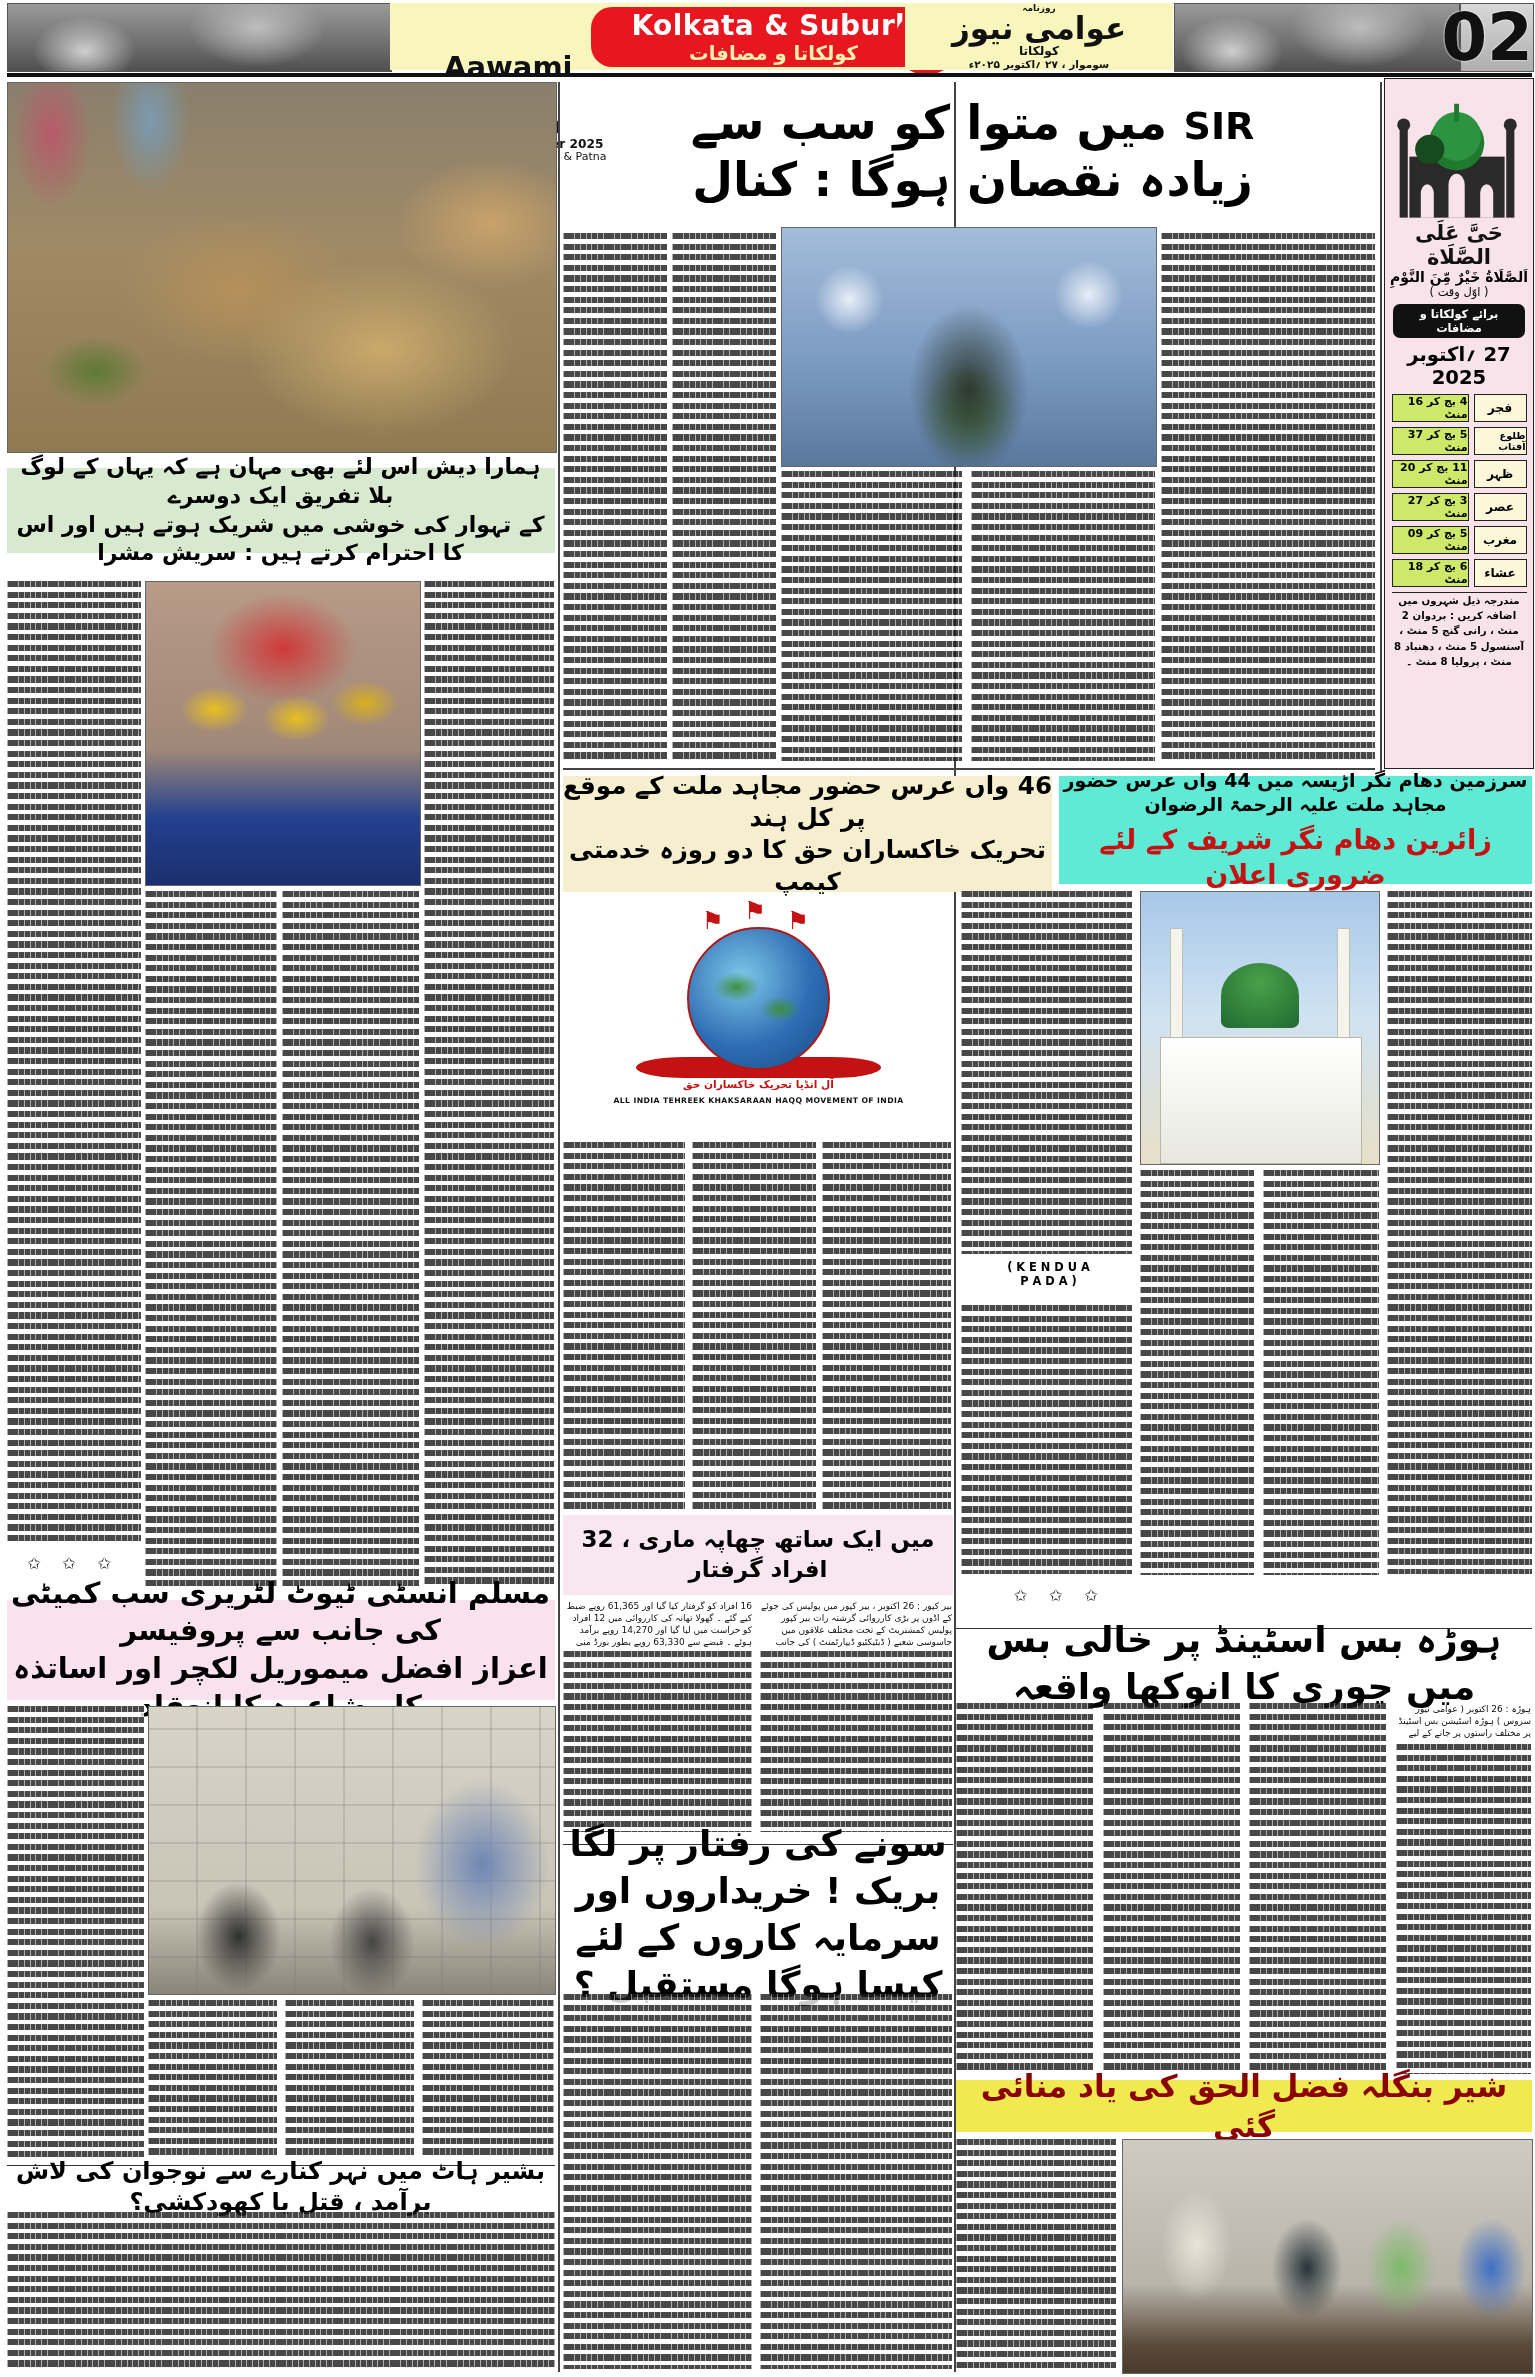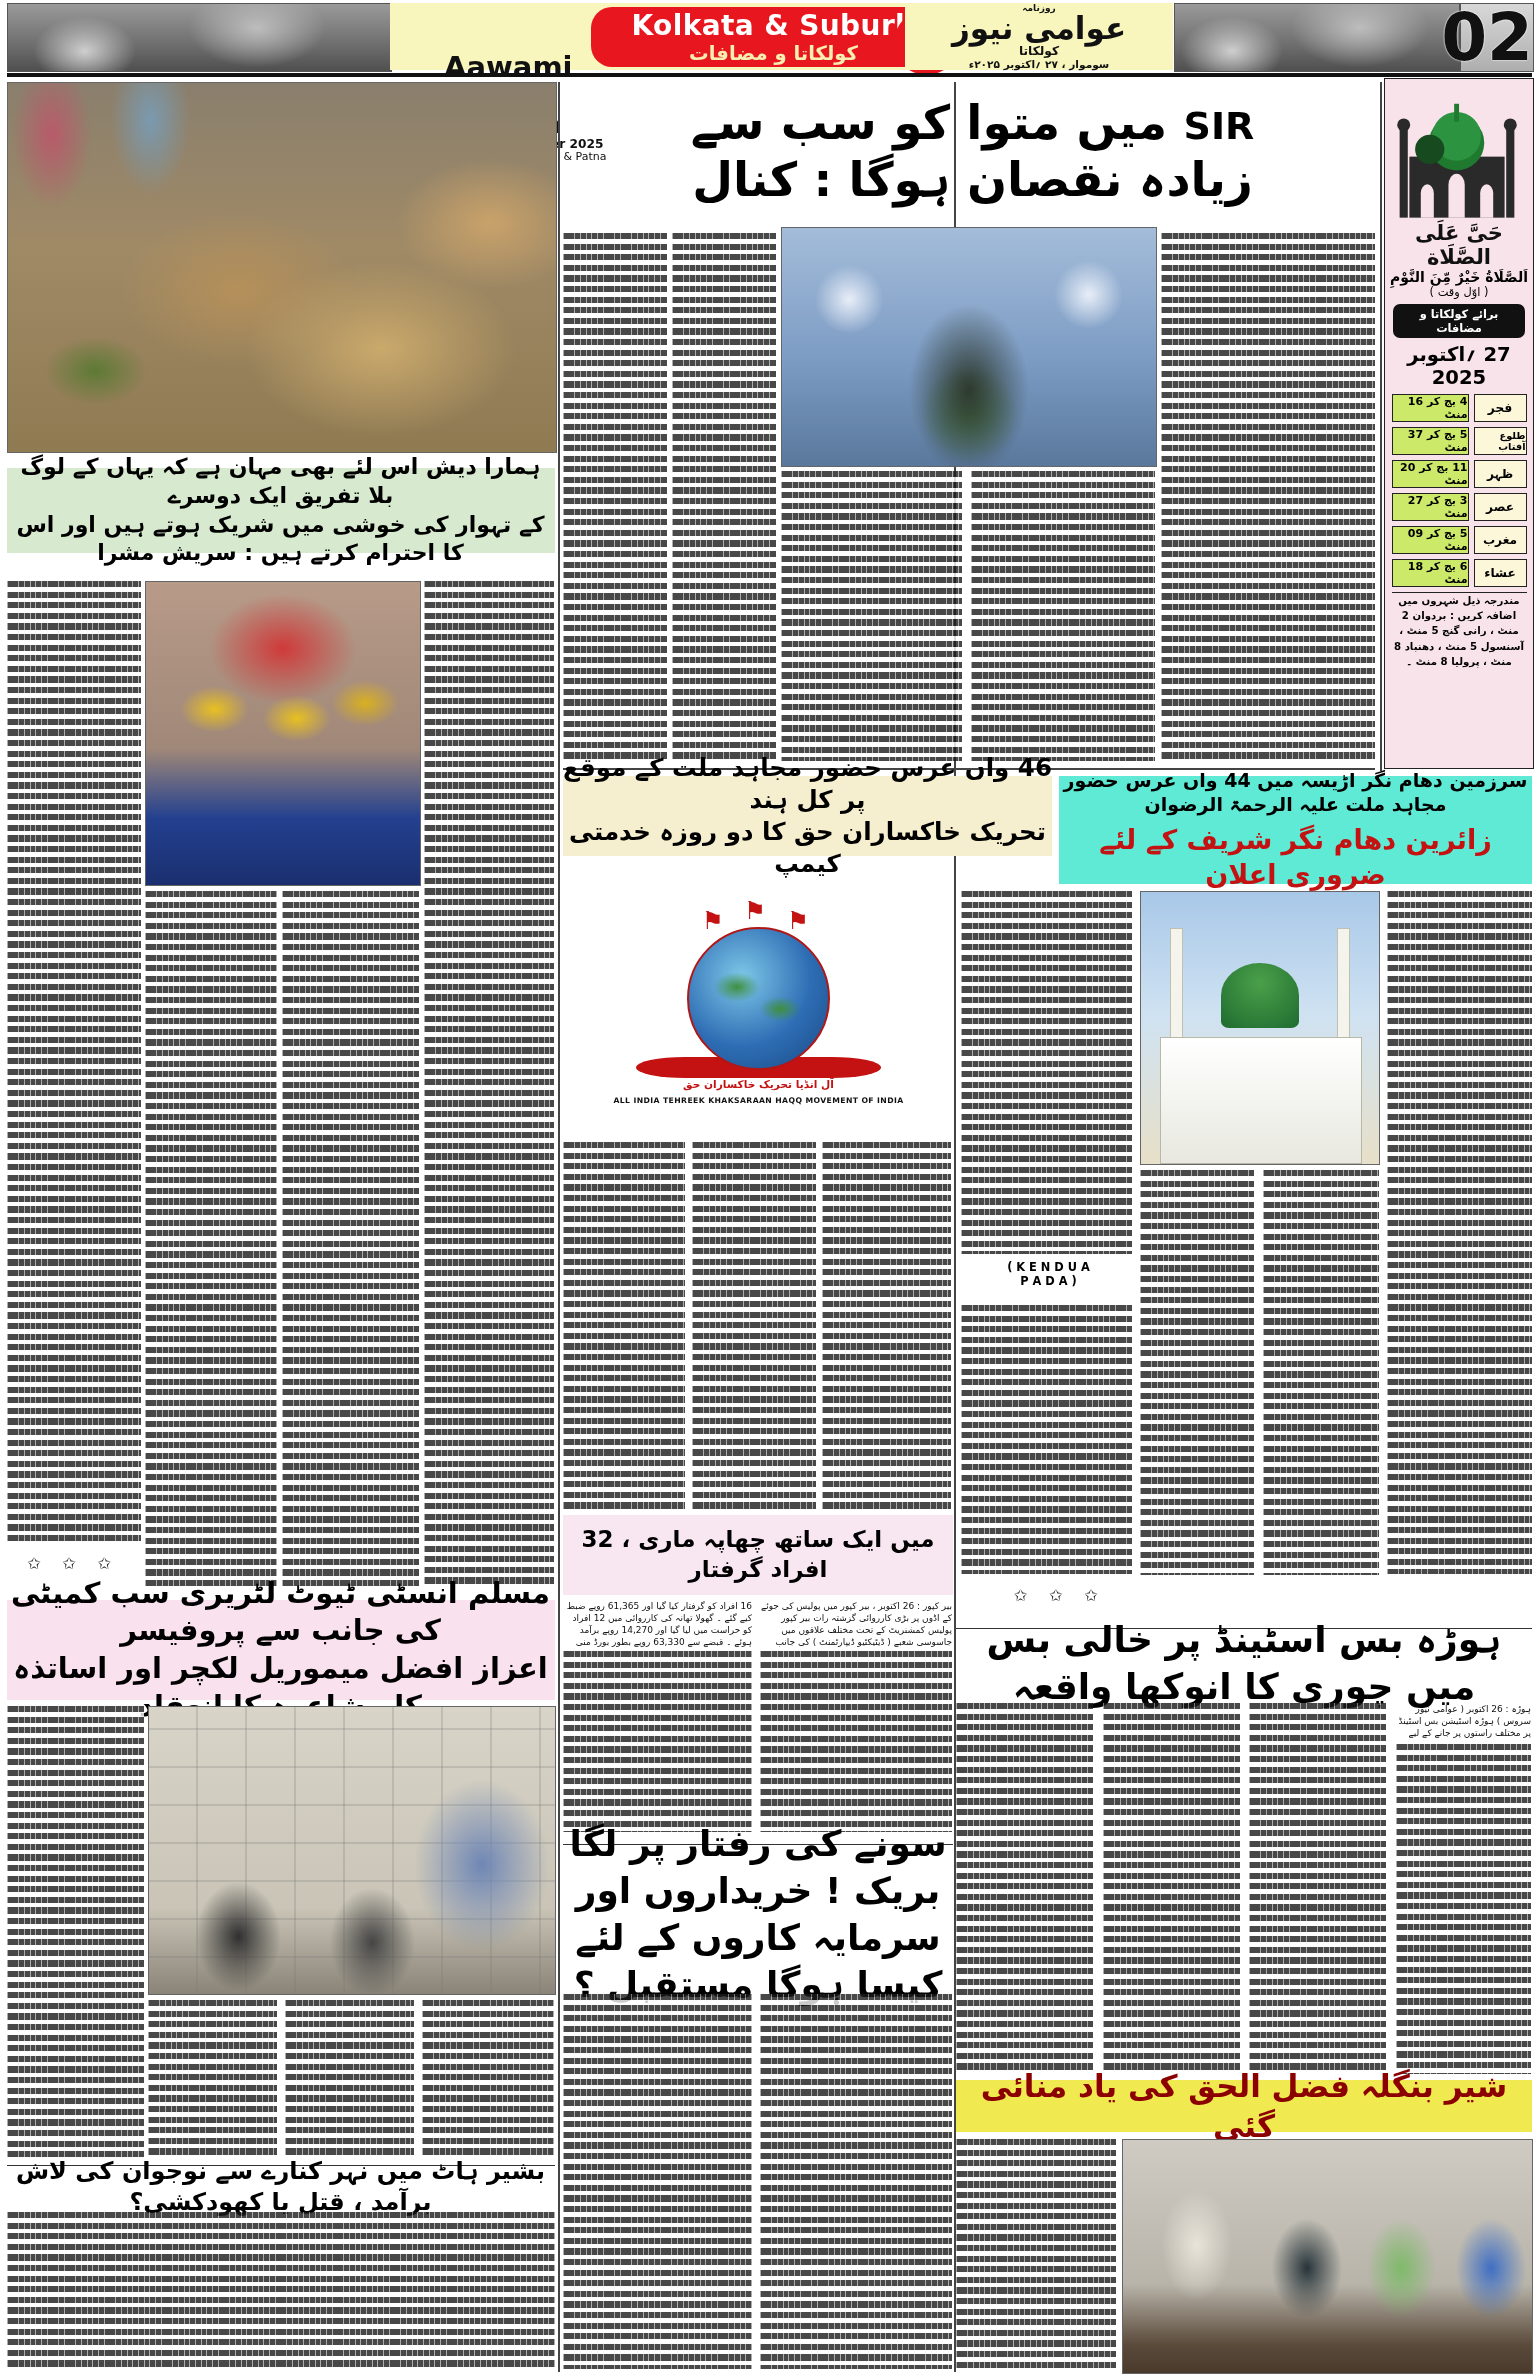--- a/index.html
+++ b/index.html
@@ -197,21 +197,21 @@
 
   <div class="abs ft" style="left:563px;top:233px;width:104px;height:529px;"></div>
   <div class="abs ft" style="left:672px;top:233px;width:104px;height:529px;"></div>
   <div class="abs ph ph-tmc" style="left:781px;top:227px;width:374px;height:238px;"></div>
   <div class="abs ft" style="left:781px;top:471px;width:181px;height:290px;"></div>
   <div class="abs ft" style="left:971px;top:471px;width:184px;height:290px;"></div>
   <div class="abs ft" style="left:1161px;top:233px;width:214px;height:529px;"></div>
 
   <div class="abs hrule" style="left:563px;top:768px;width:812px;"></div>
 
-  <div class="abs hl" style="left:563px;top:776px;width:489px;height:80px;background:#f6efcf;font-size:24.5px;">
+  <div class="abs hl" style="left:563px;top:776px;width:489px;height:116px;background:#f6efcf;font-size:24.5px;">
     <div>46 واں عرس حضور مجاہد ملت کے موقع پر کل ہند</div>
     <div>تحریک خاکساران حق کا دو روزہ خدمتی کیمپ</div>
   </div>
 
   <div class="abs hl" style="left:1059px;top:776px;width:473px;height:108px;background:#5eead4;">
     <div style="font-size:19px;">سرزمین دھام نگر اڑیسہ میں 44 واں عرس حضور مجاہد ملت علیہ الرحمۃ الرضوان</div>
     <div style="font-size:27px;color:#c41212;margin-top:4.9px;">زائرین دھام نگر شریف کے لئے ضروری اعلان</div>
   </div>
 
   <div class="abs logo-box" style="left:571px;top:897px;width:375px;height:238px;">

